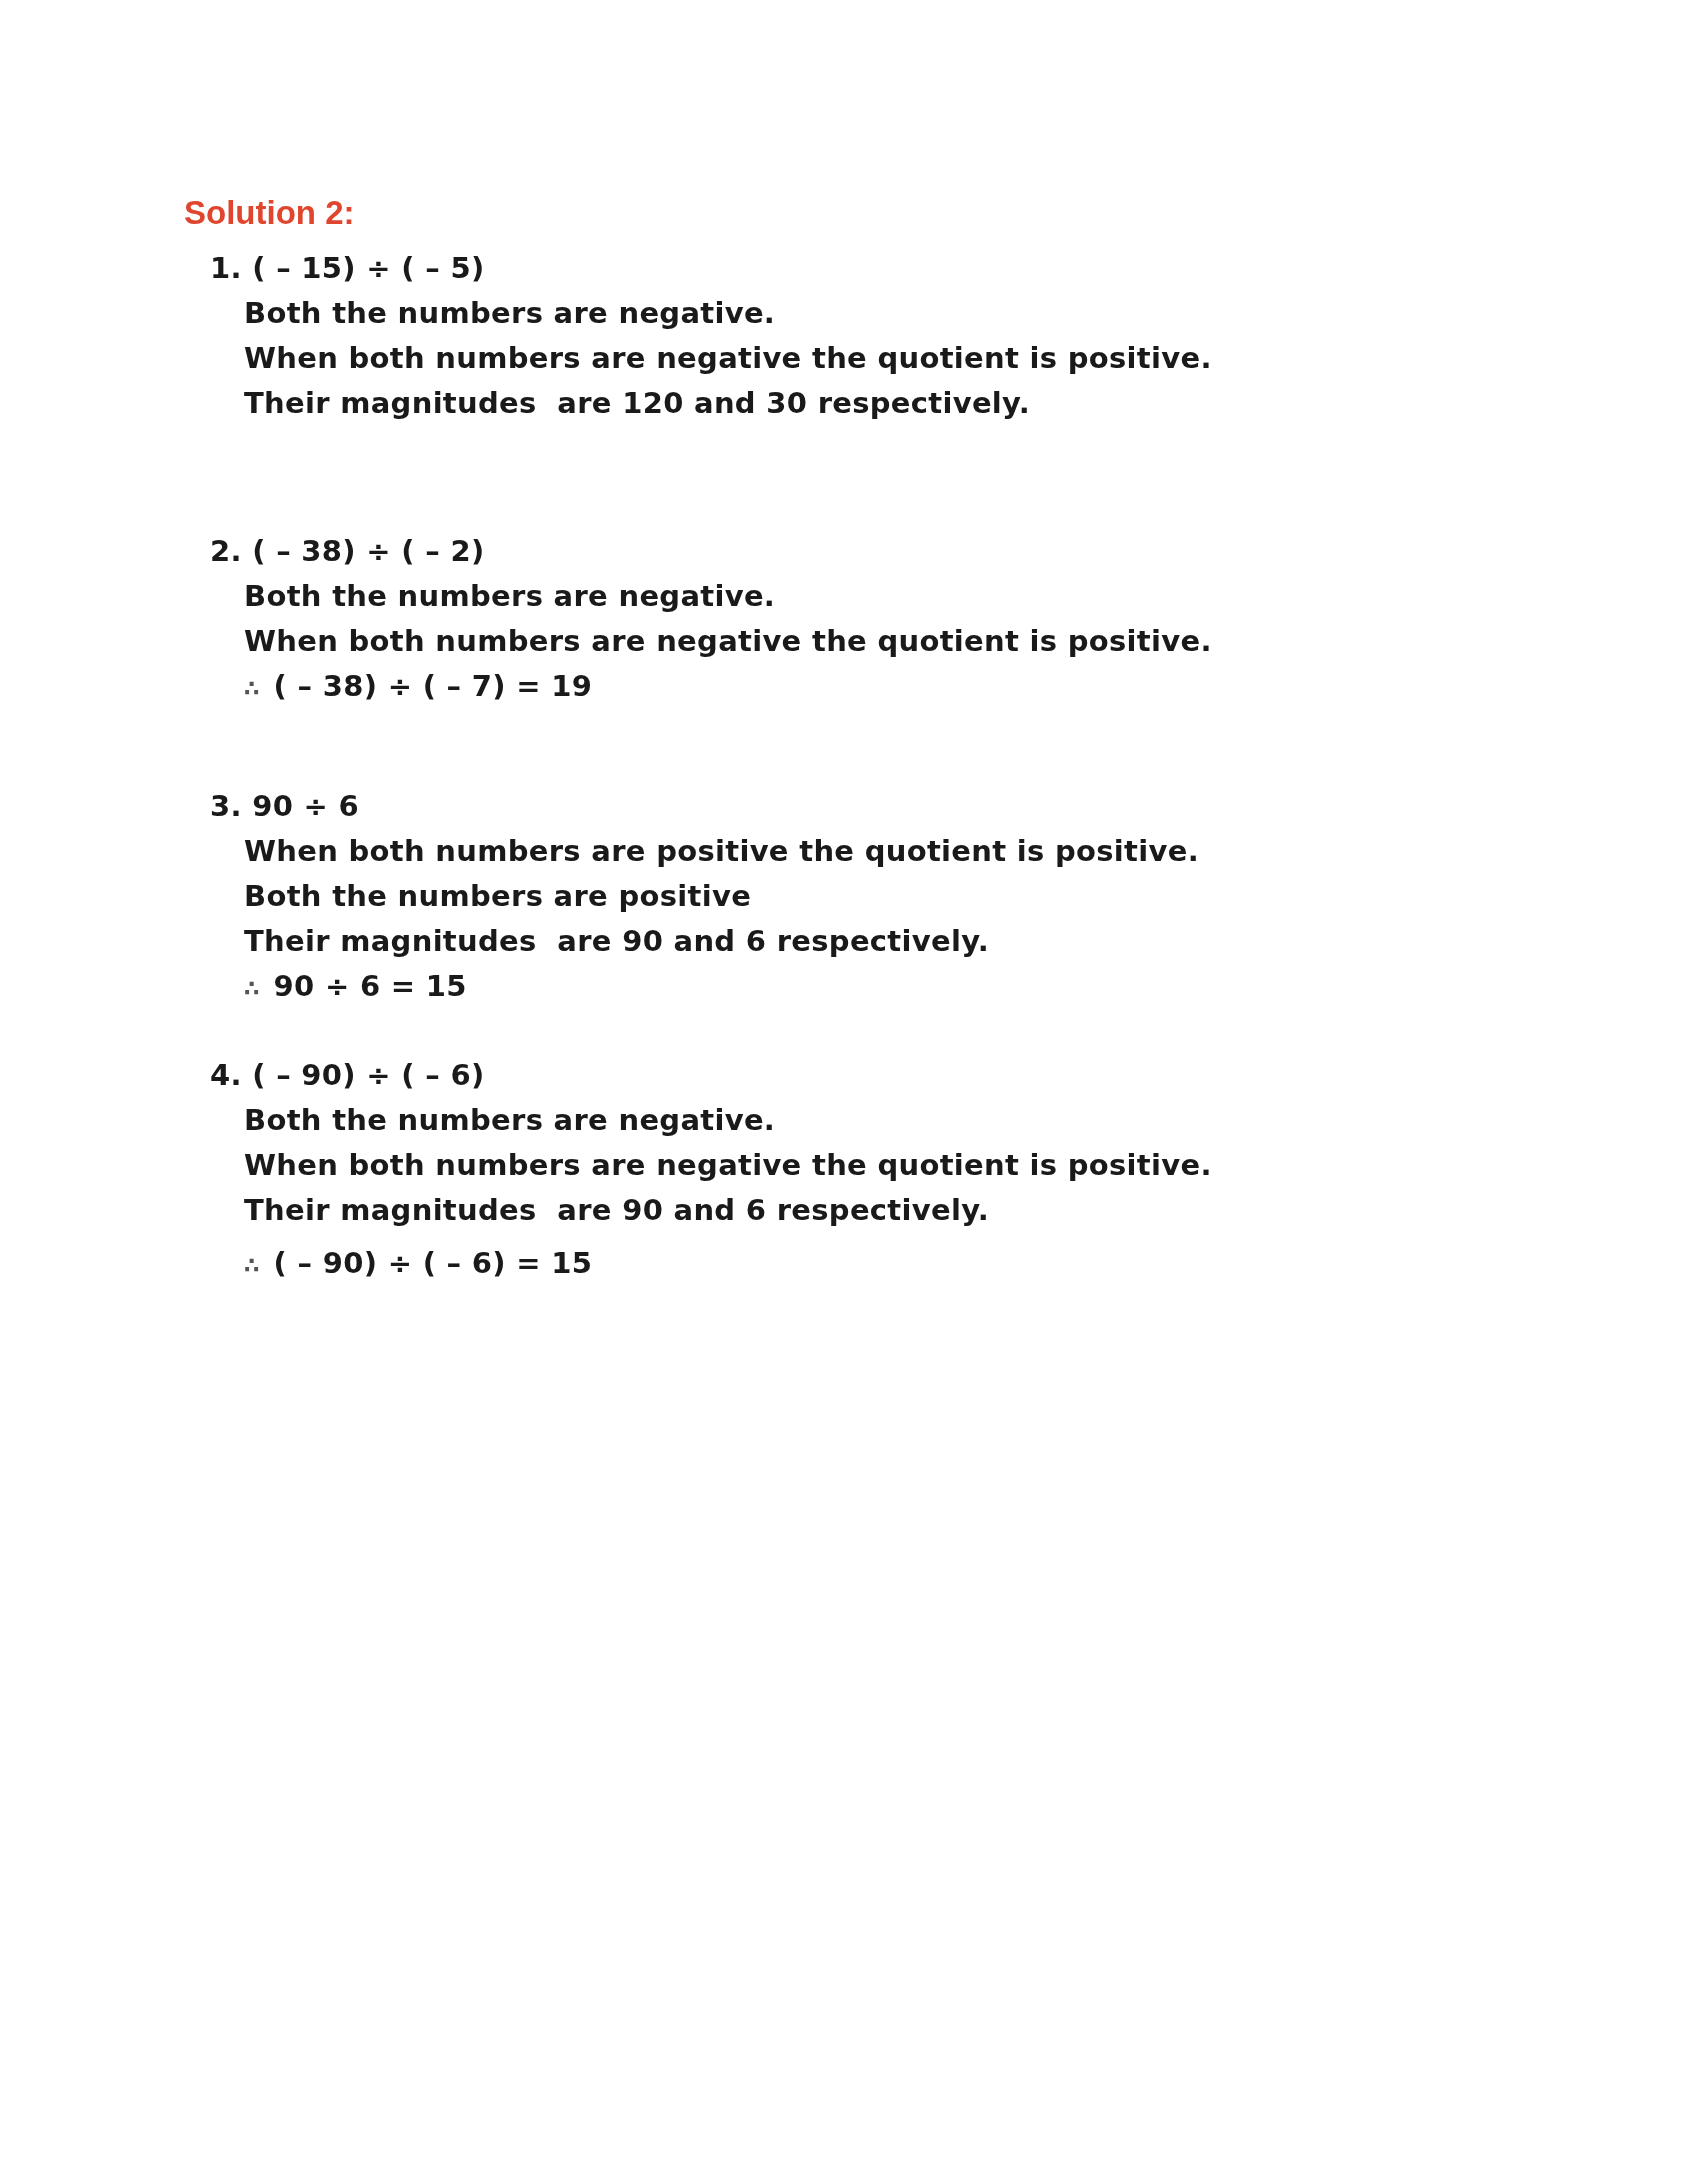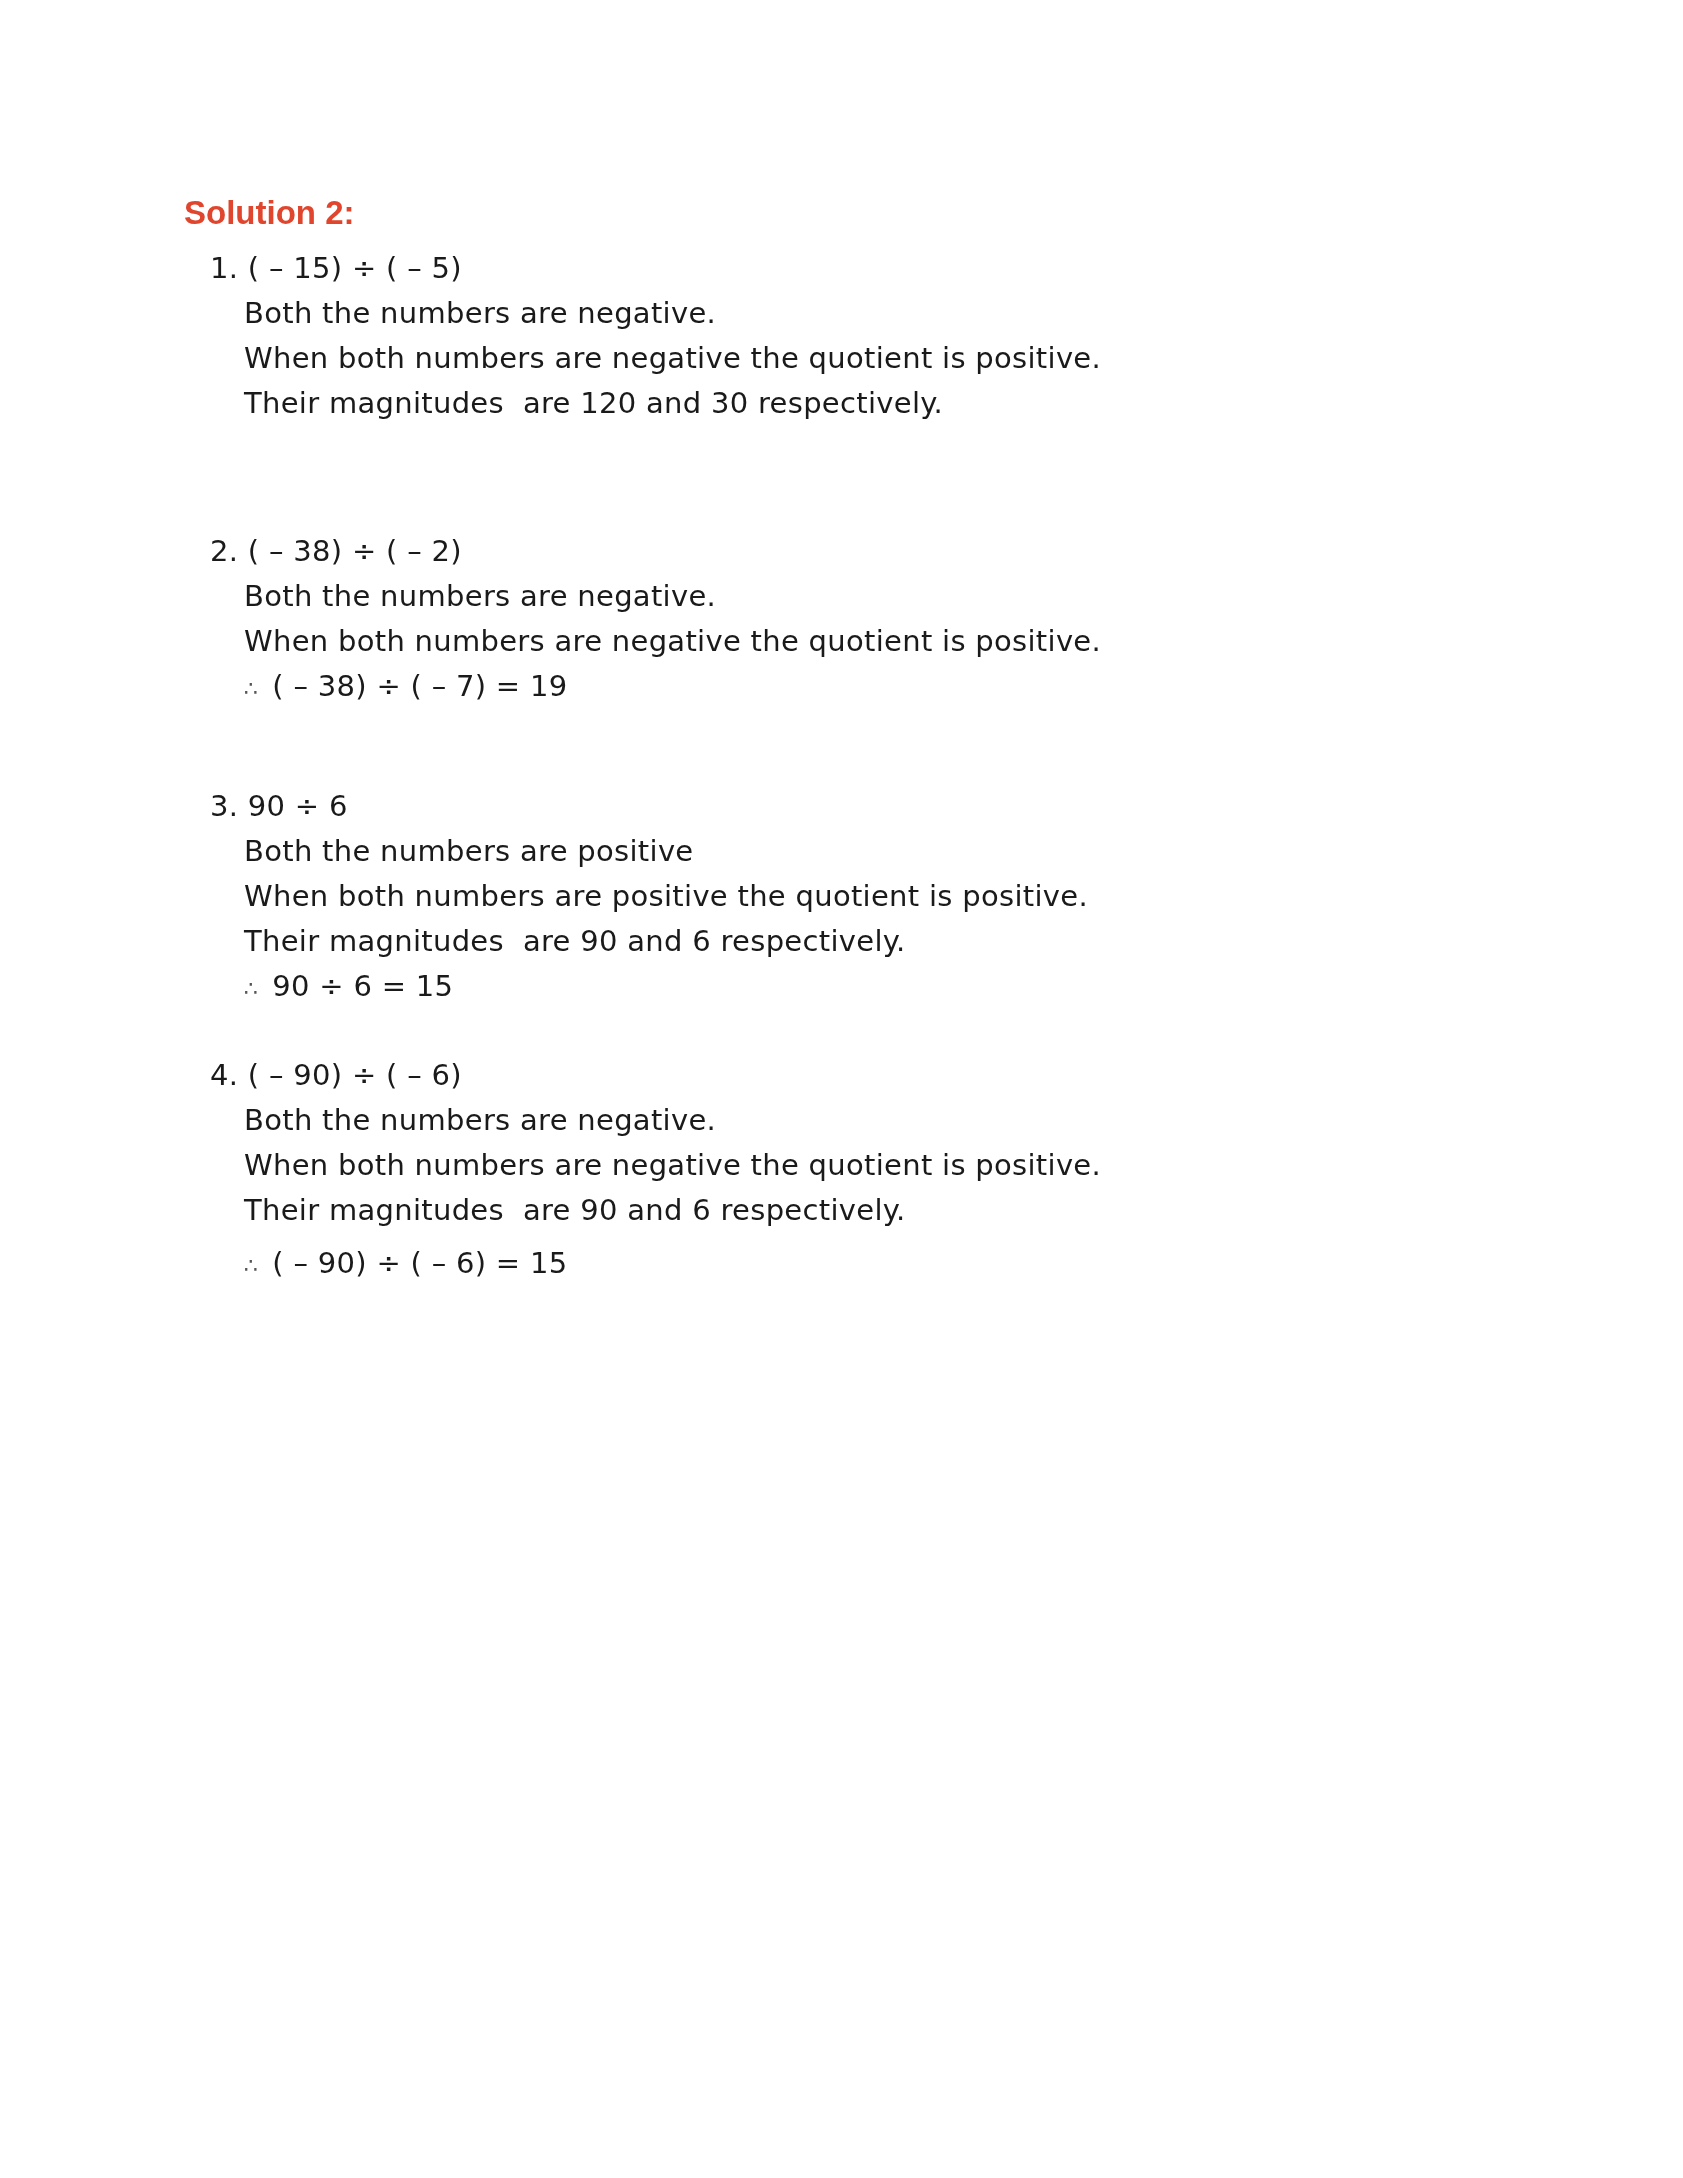--- a/index.html
+++ b/index.html
@@ -16,20 +16,21 @@
       left: 184px; top: 194px;
       font-family: "Liberation Sans", sans-serif;
       font-weight: bold;
       font-size: 33px;
       color: #e0452d;
     }
     .solution {
       position: absolute;
       left: 210px;
       width: 1188px;
+      font-weight: bold;
     }
     .line {
       font-size: 29px;
       line-height: 45px;
       height: 45px;
       white-space: pre;
       letter-spacing: 0.3px;
     }
     .problem { padding-left: 0; }
     .explain { padding-left: 34px; }
@@ -50,22 +51,22 @@
 
 <div class="solution" style="top:529px;">
   <div class="line problem"><span>2.</span> <span>( – 38) ÷ ( – 2)</span></div>
   <div class="line explain">Both the numbers are negative.</div>
   <div class="line explain">When both numbers are negative the quotient is positive.</div>
   <div class="line result" style="padding-left:34px;"><span class="therefore">∴</span><span>( – 38) ÷ ( – 7) = 19</span></div>
 </div>
 
 <div class="solution" style="top:784px;">
   <div class="line problem"><span>3.</span> <span>90 ÷ 6</span></div>
+  <div class="line explain">When both numbers are positive the quotient is positive.</div>
   <div class="line explain">Both the numbers are positive</div>
-  <div class="line explain">When both numbers are positive the quotient is positive.</div>
   <div class="line explain">Their magnitudes  are 90 and 6 respectively.</div>
   <div class="line result" style="padding-left:34px;"><span class="therefore">∴</span><span>90 ÷ 6 = 15</span></div>
 </div>
 
 <div class="solution" style="top:1053px;">
   <div class="line problem"><span>4.</span> <span>( – 90) ÷ ( – 6)</span></div>
   <div class="line explain">Both the numbers are negative.</div>
   <div class="line explain">When both numbers are negative the quotient is positive.</div>
   <div class="line explain">Their magnitudes  are 90 and 6 respectively.</div>
   <div class="line result" style="padding-left:34px;margin-top:8px;"><span class="therefore">∴</span><span>( – 90) ÷ ( – 6) = 15</span></div>

